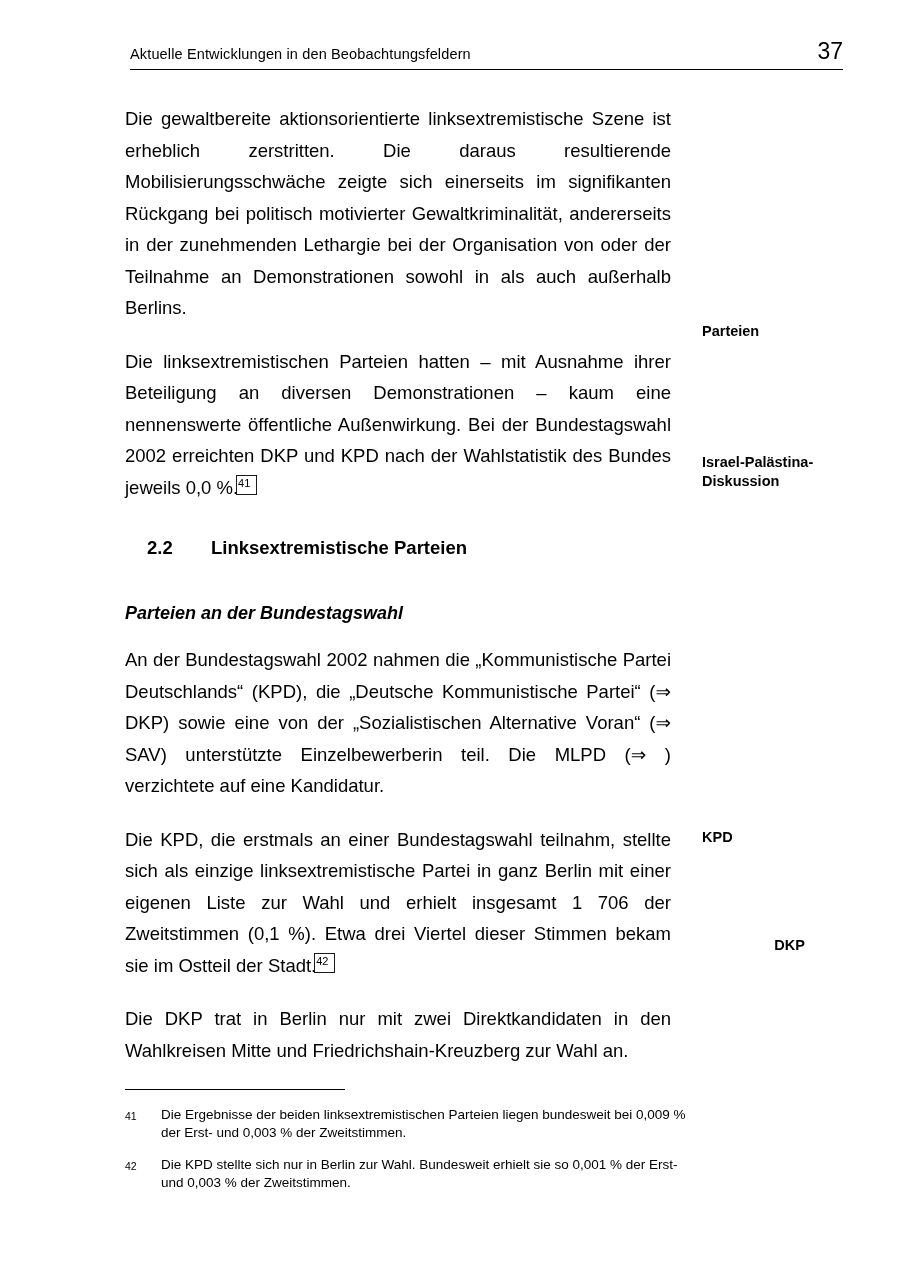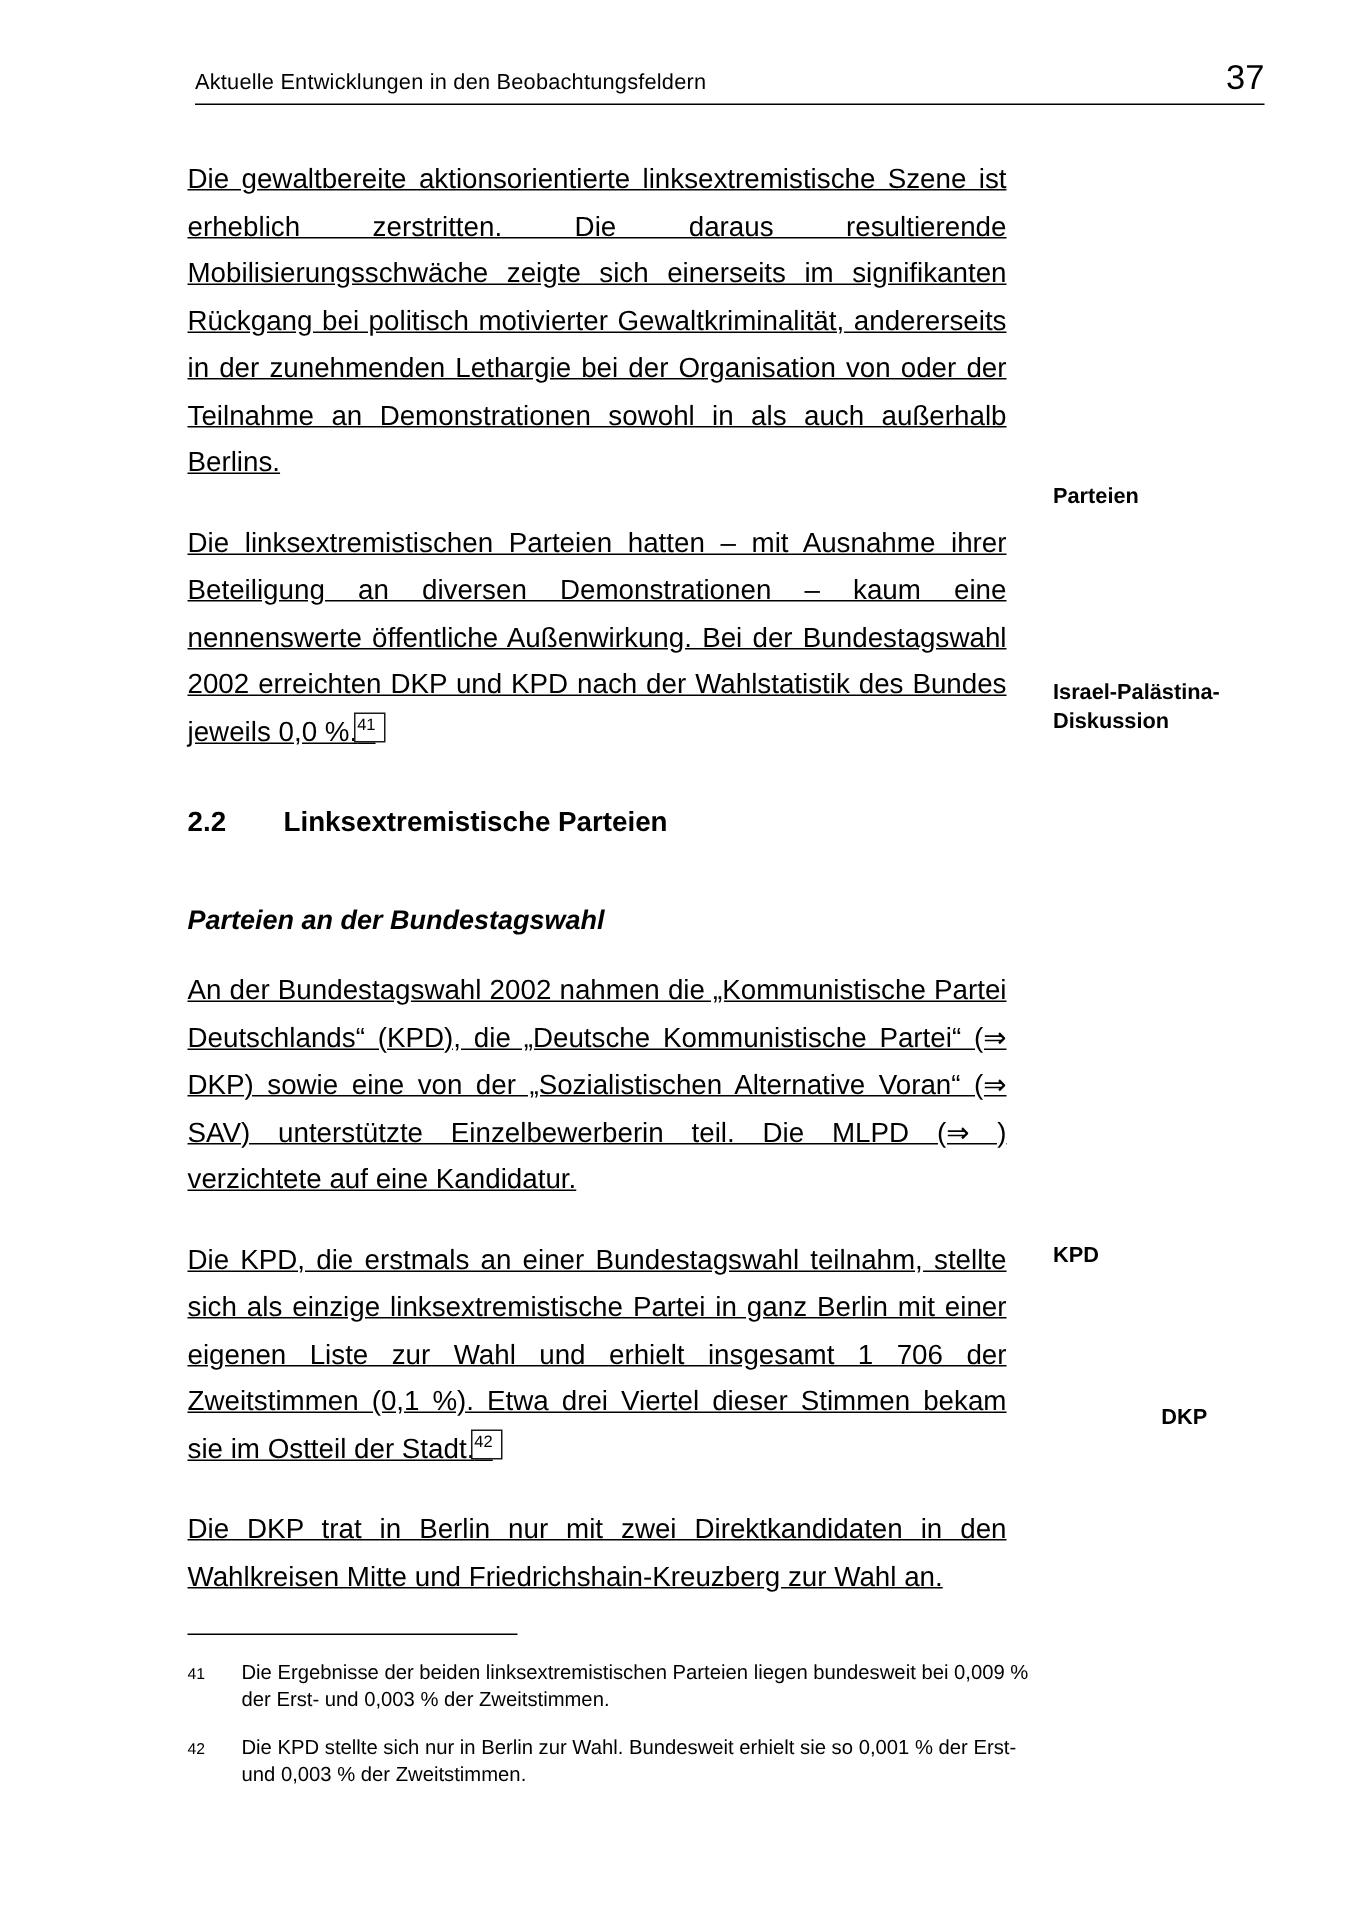--- a/index.html
+++ b/index.html
@@ -46,21 +46,20 @@
     top: 103px;
     width: 562px;
   }
   p.para {
     margin: 0 16px 22px 0;
     font-size: 18.5px;
     line-height: 31.5px;
     text-align: justify;
     text-justify: inter-word;
     hyphens: manual;
-    text-decoration: underline;
   }
   p.para:last-child { margin-bottom: 0; }
 
   .fn-ref {
     font-size: 11px;
     vertical-align: super;
     line-height: 0;
   }
   
   .fn-box {
@@ -80,21 +79,21 @@
     box-sizing: border-box;
   }
 
   
   .h-section {
     margin: 34px 0 0 0;
     font-size: 18.5px;
     font-weight: bold;
     display: flex;
   }
-  .h-section .num { width: 64px; flex: 0 0 64px; }
+  .h-section .num { width: 64px; flex: 0 0 64px; margin-left: 22px; }
   .h-sub {
     margin: 44px 0 20px 0;
     font-size: 18px;
     font-weight: bold;
     font-style: italic;
   }
 
   
   .marginal {
     position: absolute;

